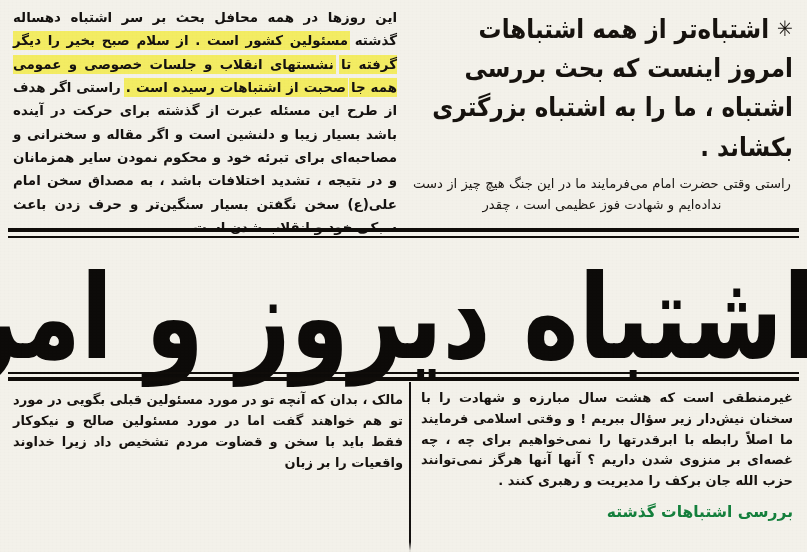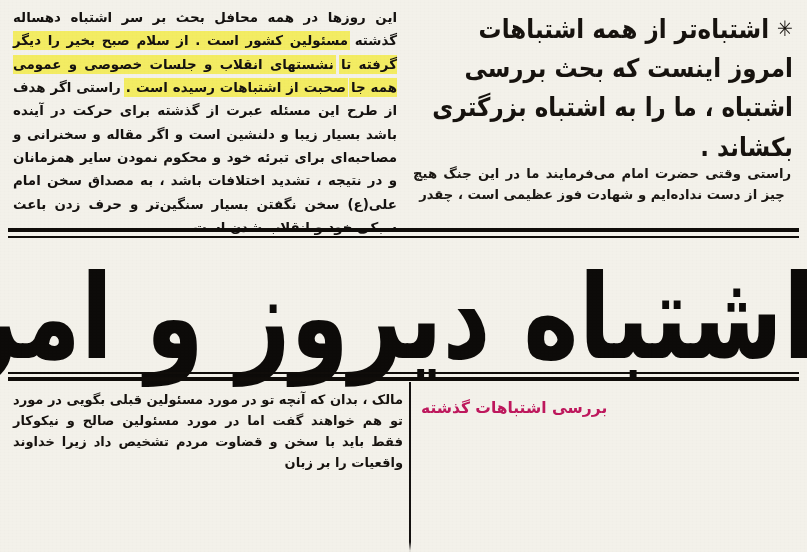--- a/index.html
+++ b/index.html
@@ -49,28 +49,28 @@
   }
   .headline-lead .star {
     font-size: 19px;
     vertical-align: 2px;
   }
 
   
   .lead-sub {
     position: absolute;
     right: 16px;
-    top: 163px;
+    top: 173px;
     width: 378px;
     text-align: justify;
     text-align-last: center;
     font-size: 13.2px;
     line-height: 1.62;
     color: #1b1713;
-    font-weight: 700;
+    font-weight: 400;
   }
 
   
   .topright {
     position: absolute;
     right: 410px;
     top: 6px;
     width: 384px;
     text-align: justify;
     font-size: 13.4px;
@@ -133,24 +133,24 @@
     line-height: 1.62;
     color: #17130f;
     font-weight: 600;
   }
   .bot-left .arabic {
     font-size: 12.6px;
     letter-spacing: 0px;
   }
   .subhead {
     margin-top: 8px;
-    text-align: left;
+    text-align: right;
     font-weight: bold;
     font-size: 15.5px;
-    color: #be185d;
+    color: #15803d;
   }
   .vrule {
     position: absolute;
     top: 382px;
     bottom: 0;
     width: 2px;
     background: #141110;
     right: 396px;
   }
   .cutoff {
@@ -187,20 +187,21 @@
   <div class="rule thin" style="top:236px;"></div>
 
   <div class="bigtitle">اشتباه دیروز و امروز</div>
 
   <div class="rule thin" style="top:372px;"></div>
   <div class="rule thick" style="top:377px;"></div>
 
   <div class="vrule"></div>
 
   <div class="bot-right">
+    <div>غیرمنطقی است که هشت سال مبارزه و شهادت را با سخنان نیش‌دار زیر سؤال ببریم ! و وقتی اسلامی فرمایند ما اصلاً رابطه با ابرقدرتها را نمی‌خواهیم برای چه ، چه غصه‌ای بر منزوی شدن داریم ؟ آنها آنها هرگز نمی‌توانند حزب الله جان برکف را مدیریت و رهبری کنند .</div>
     <div class="subhead">بررسی اشتباهات گذشته</div>
   </div>
 
   <div class="bot-left">
     <div style="margin-top:3px;">مالک ، بدان که آنچه تو در مورد مسئولین قبلی بگویی در مورد تو هم خواهند گفت اما در مورد مسئولین صالح و نیکوکار فقط باید با سخن و قضاوت مردم تشخیص داد زیرا خداوند واقعیات را بر زبان</div>
   </div>
 
   <div class="cutoff"></div>
 </div>
 

